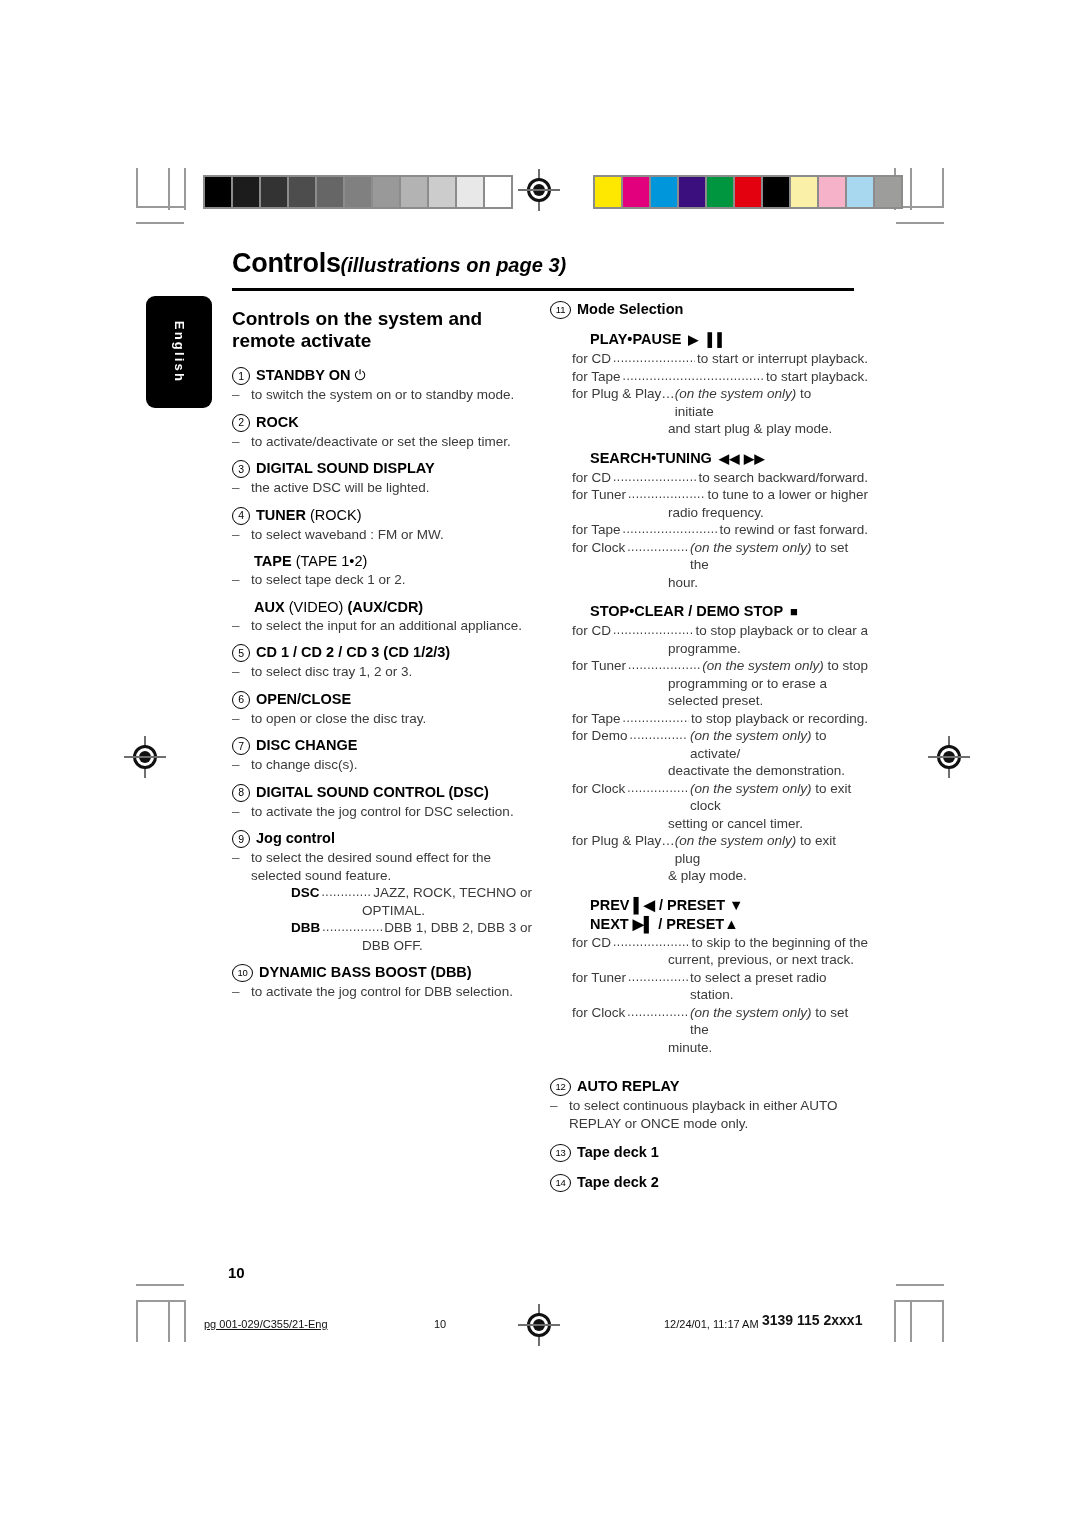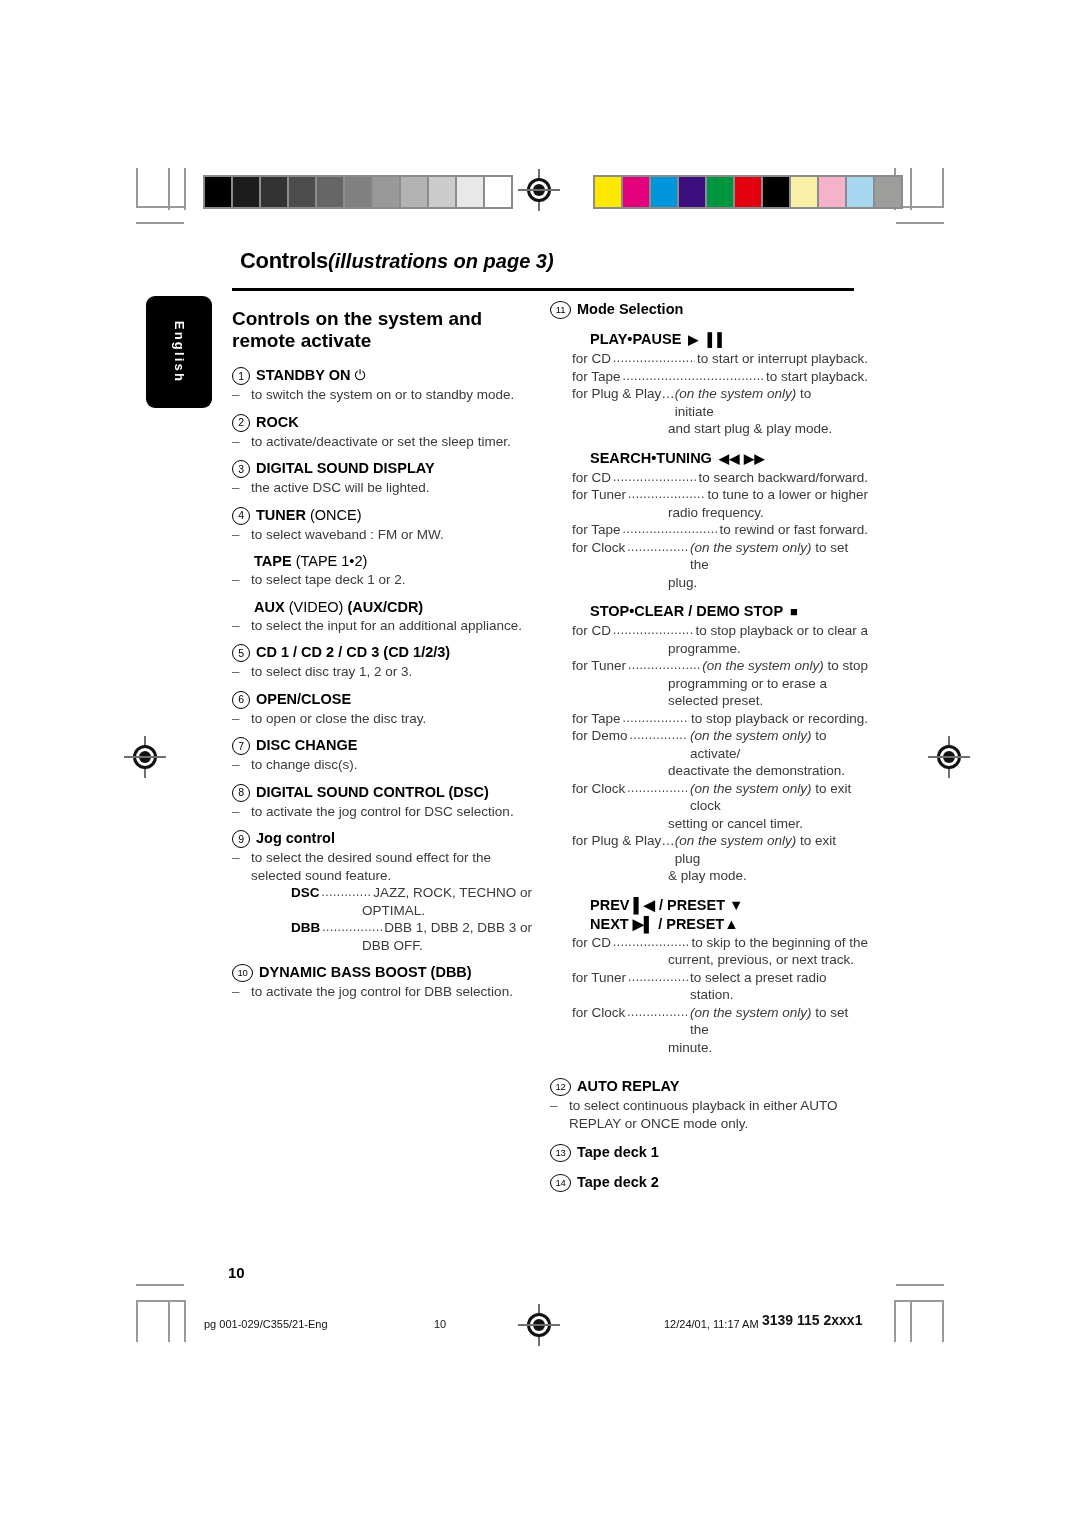--- a/index.html
+++ b/index.html
@@ -35,22 +35,22 @@
   
   .bar { position:absolute; display:flex; background:#8c8c8c; padding:2px; box-sizing:border-box; }
   .bar .sw { width:26px; height:30px; margin-right:2px; }
   .bar .sw:last-child { margin-right:0; }
 
   
   .sheet { position:absolute; left:0; top:0; width:1080px; height:1528px; }
 
   .title-block { position:absolute; left:232px; top:248px; width:622px; }
   .title-main {
-    font-size:22px; font-weight:bold; letter-spacing:-0.3px;
-    display:inline-block; vertical-align:baseline;margin-left:8px;
+    font-size:27px; font-weight:bold; letter-spacing:-0.3px;
+    display:inline-block; vertical-align:baseline;
   }
   .title-sub {
     font-size:20px; font-weight:bold; font-style:italic;
     display:inline-block; vertical-align:baseline; 
   }
   .title-rule {
     position:absolute; left:232px; top:288px; width:622px; height:3px; background:#000;
   }
 
   .lang-tab {
@@ -255,21 +255,21 @@
             <span class="head-txt">DIGITAL SOUND DISPLAY</span>
           </div>
           <div class="dash-line">
             <span class="dash">–</span>
             <span class="txt">the active DSC will be lighted.</span>
           </div>
         </div>
         <div class="entry">
           <div class="entry-head">
             <span class="num">4</span>
-            <span class="head-txt">TUNER<span class="light"> (ONCE)</span></span>
+            <span class="head-txt">TUNER<span class="light"> (ROCK)</span></span>
           </div>
           <div class="dash-line">
             <span class="dash">–</span>
             <span class="txt">to select waveband : FM or MW.</span>
           </div>
         </div>
         <div class="entry">
           <div class="entry-head">
             <span style="flex: 0 0 16px;"></span>
             <span class="head-txt">TAPE<span class="light"> (TAPE 1•2)</span></span>
@@ -402,21 +402,21 @@
           <div class="leader">
             <span class="lbl">for Tape</span>
             <span class="dots">............................................................</span>
             <span class="val">to rewind or fast forward.</span>
           </div>
           <div class="leader">
             <span class="lbl">for Clock</span>
             <span class="dots">............................................................</span>
             <span class="val"><span class="ital">(on the system only)</span> to set the</span>
           </div>
-          <div class="cont">plug.</div>
+          <div class="cont">hour.</div>
           <div class="sub-head">STOP•CLEAR / DEMO STOP<span class="glyph" style="margin-left: 7px;">■</span></div>
           <div class="leader">
             <span class="lbl">for CD</span>
             <span class="dots">............................................................</span>
             <span class="val">to stop playback or to clear a</span>
           </div>
           <div class="cont">programme.</div>
           <div class="leader">
             <span class="lbl">for Tuner</span>
             <span class="dots">............................................................</span>
@@ -486,18 +486,18 @@
           <div class="entry-head">
             <span class="num wide">14</span>
             <span class="head-txt">Tape deck 2</span>
           </div>
         </div>
       </div>
   </div>
 
   <div class="folio">10</div>
 
-  <div class="footer-txt" style="left:204px;top:1318px;">pg 001-029/C355/21-Eng</div>
+  <div class="footer-txt" style="left:204px;top:1318px;text-decoration:underline;">pg 001-029/C355/21-Eng</div>
   <div class="footer-txt" style="left:434px;top:1318px;">10</div>
   <div class="footer-txt" style="left:664px;top:1318px;">12/24/01, 11:17 AM</div>
   <div class="footer-txt" style="left:762px;top:1312px;font-size:14px;font-weight:bold;">3139 115 2xxx1</div>
 
 </div>
 
 </body></html>

